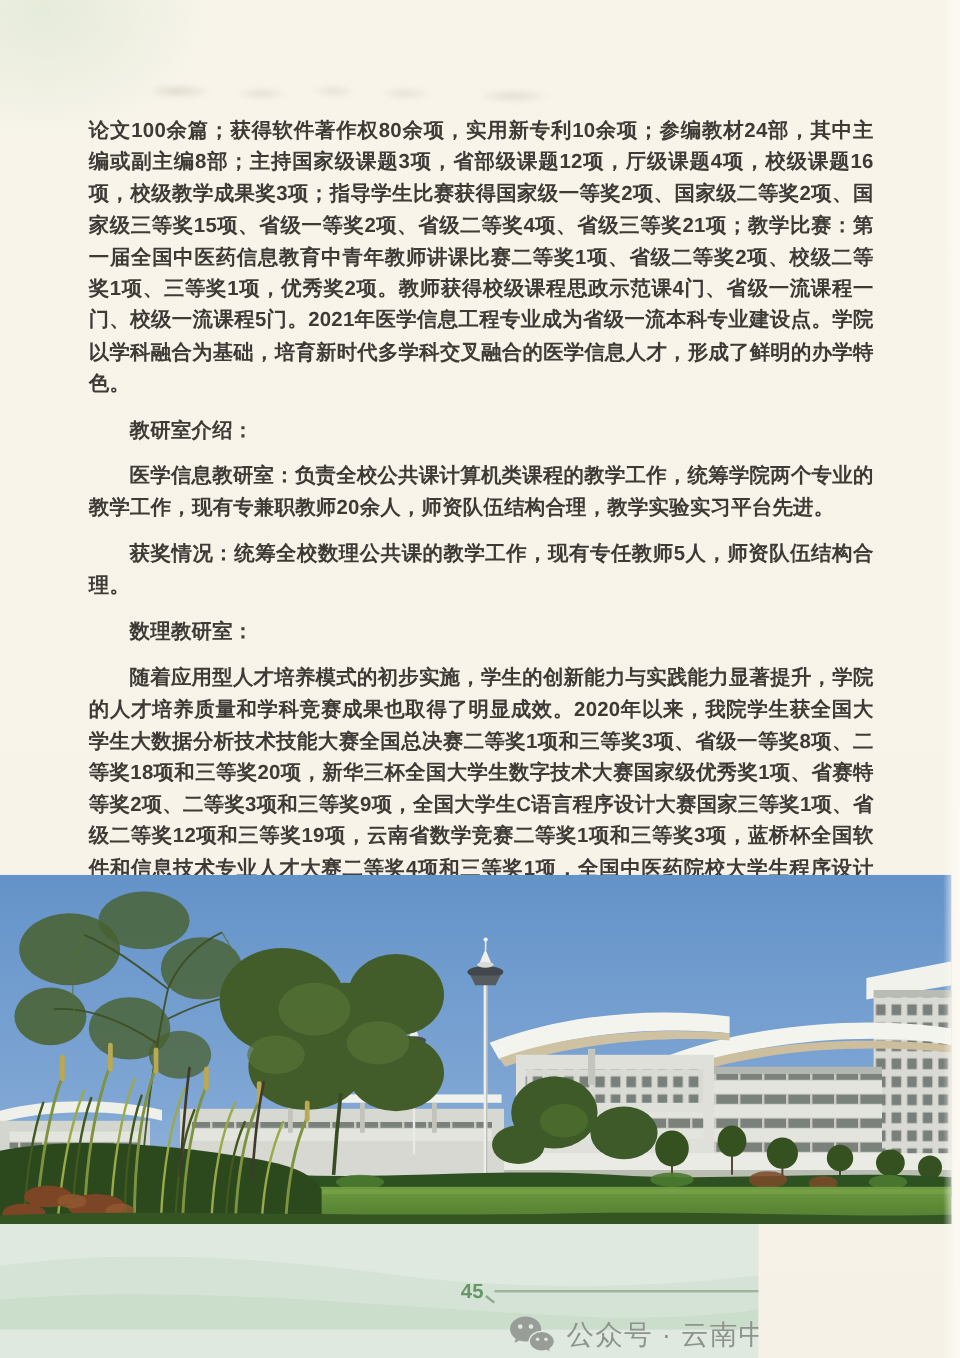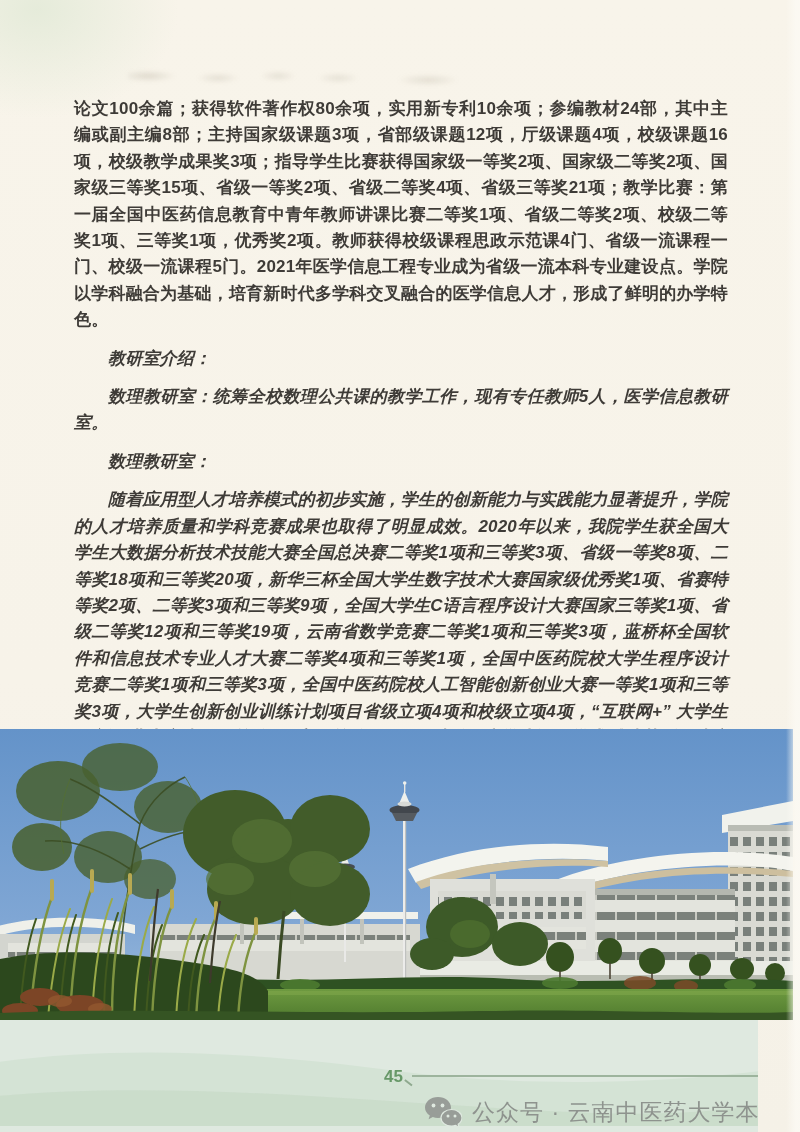--- a/index.html
+++ b/index.html
@@ -36,29 +36,29 @@
     pointer-events:none;z-index:5;
   }
 
   .content{
     position:absolute;left:62px;top:84px;width:678px;
     color:#3e3b37;font-size:17px;line-height:26.4px;font-weight:600;
     text-align:justify;text-justify:inter-ideograph;
     letter-spacing:0.2px;
   }
   .content p{margin:12px;}
-  .content p.indent{text-indent:2em;font-style:italic;}
+  .content p.indent{text-indent:2em;}
 
   .photo{
     position:absolute;left:0;top:729px;width:793px;height:291px;margin:0;
   }
   .photo svg{display:block;width:100%;height:100%;}
 
   .footer{
-    position:absolute;left:0;top:1020px;width:758px;height:112px;
+    position:absolute;left:0;top:1020px;width:632px;height:112px;
     background:#dfe9e0;overflow:hidden;
   }
   .footer .waves{position:absolute;inset:0;}
   .footer-inner{position:relative;z-index:2;}
   .pageno-row{
     position:absolute;left:0;top:46px;width:800px;height:20px;
     display:flex;align-items:center;
   }
   .pageno{
     margin-left:384px;color:#679868;font-size:17px;font-weight:600;line-height:1;
@@ -80,21 +80,22 @@
 <body>
 
 <div class="page">
 
   <div class="corner-blob"></div>
   <div class="bleed-smudge"></div>
 
   <main class="content">
     <p>论文100余篇；获得软件著作权80余项，实用新专利10余项；参编教材24部，其中主编或副主编8部；主持国家级课题3项，省部级课题12项，厅级课题4项，校级课题16项，校级教学成果奖3项；指导学生比赛获得国家级一等奖2项、国家级二等奖2项、国家级三等奖15项、省级一等奖2项、省级二等奖4项、省级三等奖21项；教学比赛：第一届全国中医药信息教育中青年教师讲课比赛二等奖1项、省级二等奖2项、校级二等奖1项、三等奖1项，优秀奖2项。教师获得校级课程思政示范课4门、省级一流课程一门、校级一流课程5门。2021年医学信息工程专业成为省级一流本科专业建设点。学院以学科融合为基础，培育新时代多学科交叉融合的医学信息人才，形成了鲜明的办学特色。</p>
     <p class="indent">教研室介绍：</p>
-    <p class="indent">数理教研室：统筹全校数理公共课的教学工作，现有专任教师5人，医学信息教研室。</p>
+    <p class="indent">医学信息教研室：负责全校公共课计算机类课程的教学工作，统筹学院两个专业的教学工作，现有专兼职教师20余人，师资队伍结构合理，教学实验实习平台先进。</p>
+    <p class="indent">获奖情况：统筹全校数理公共课的教学工作，现有专任教师5人，师资队伍结构合理。</p>
     <p class="indent">数理教研室：</p>
     <p class="indent">随着应用型人才培养模式的初步实施，学生的创新能力与实践能力显著提升，学院的人才培养质量和学科竞赛成果也取得了明显成效。2020年以来，我院学生获全国大学生大数据分析技术技能大赛全国总决赛二等奖1项和三等奖3项、省级一等奖8项、二等奖18项和三等奖20项，新华三杯全国大学生数字技术大赛国家级优秀奖1项、省赛特等奖2项、二等奖3项和三等奖9项，全国大学生C语言程序设计大赛国家三等奖1项、省级二等奖12项和三等奖19项，云南省数学竞赛二等奖1项和三等奖3项，蓝桥杯全国软件和信息技术专业人才大赛二等奖4项和三等奖1项，全国中医药院校大学生程序设计竞赛二等奖1项和三等奖3项，全国中医药院校人工智能创新创业大赛一等奖1项和三等奖3项，大学生创新创业训练计划项目省级立项4项和校级立项4项，“互联网+” 大学生创新创业大赛省级二等奖3项和三等奖4项，“挑战杯”大学生课外学术科技节活动比赛获省级二等奖1项和三等奖1项。</p>
   </main>
 
   <figure class="photo">
     <svg viewBox="0 0 793 291" preserveAspectRatio="none" aria-hidden="true">
       <defs>
         <linearGradient id="sky" x1="0" y1="0" x2="0" y2="1">
           <stop offset="0" stop-color="#6493c9"></stop>
           <stop offset="0.65" stop-color="#7fa6d4"></stop>

